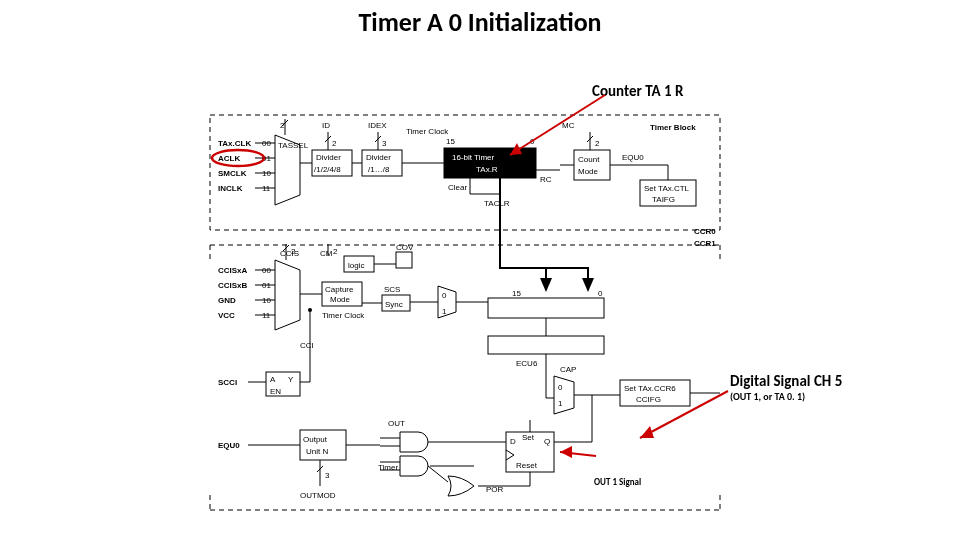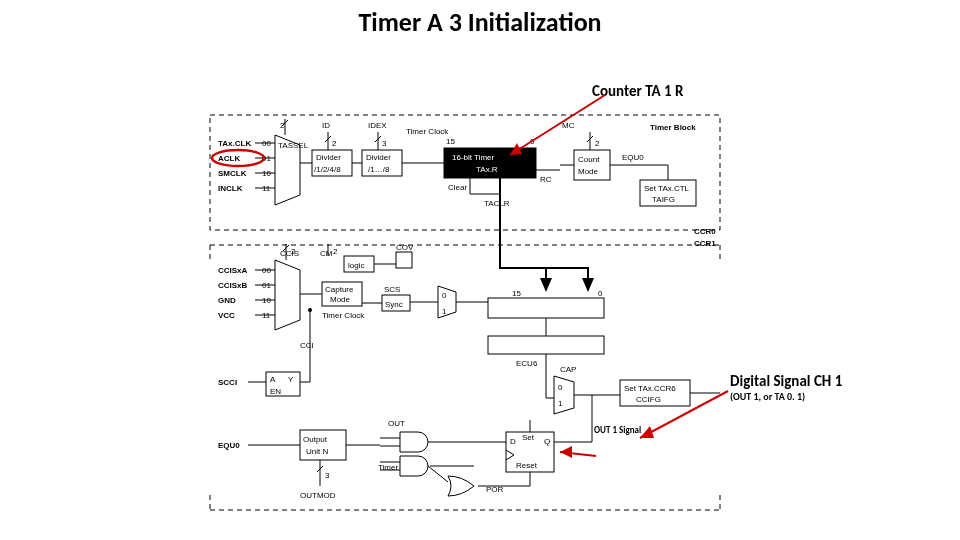--- a/index.html
+++ b/index.html
@@ -16,28 +16,28 @@
   .txtb{font-family:Arial;font-size:8px;font-weight:700;fill:#000}
   .redell{fill:none;stroke:#c00;stroke-width:2.5}
   .redarr{fill:none;stroke:#c00;stroke-width:2}
   .redhead{fill:#c00;stroke:none}
   .arrowhead{fill:#000}
 </style>
 </head>
 <body>
 <div class="stage">
 
-<div class="title anno" style="top:6px;font-size:26px">Timer A 3 Initialization</div>
+<div class="title anno" style="top:6px;font-size:26px">Timer A 0 Initialization</div>
 
 <div class="anno" style="left:592px;top:82px;font-size:15px">Counter TA 1 R</div>
 <div class="anno small" style="left:532px;top:306px">TA 0 CCR 1</div>
 <div class="anno small" style="left:512px;top:342px">Comparator 1</div>
-<div class="anno" style="left:730px;top:372px;font-size:15px">Digital Signal CH 1</div>
+<div class="anno" style="left:730px;top:372px;font-size:15px">Digital Signal CH 5</div>
 <div class="anno" style="left:730px;top:390px;font-size:10px">(OUT 1, or TA 0. 1)</div>
-<div class="anno small" style="left:594px;top:424px">OUT 1 Signal</div>
+<div class="anno small" style="left:594px;top:476px">OUT 1 Signal</div>
 
 <svg width="960" height="540">
 
   <rect x="210" y="115" width="510" height="115" class="dash"></rect>
 
   <line x1="210" y1="245" x2="720" y2="245" class="dash"></line>
   <line x1="210" y1="245" x2="210" y2="260" class="dash"></line>
   <line x1="720" y1="245" x2="720" y2="260" class="dash"></line>
   <line x1="210" y1="510" x2="720" y2="510" class="dash"></line>
   <line x1="210" y1="495" x2="210" y2="510" class="dash"></line>

